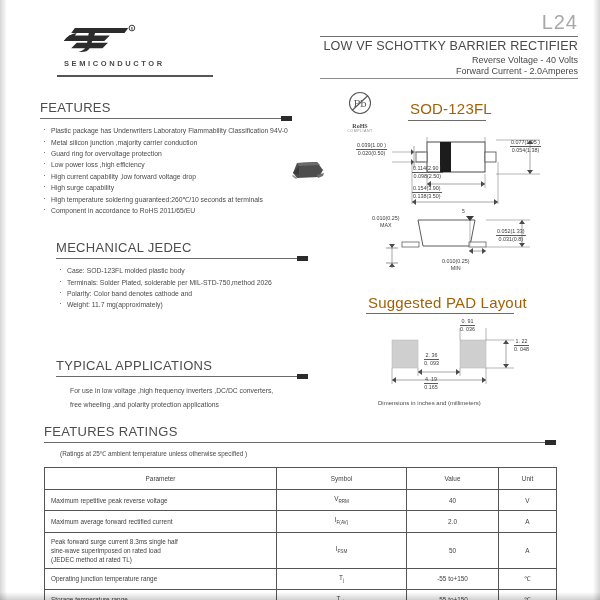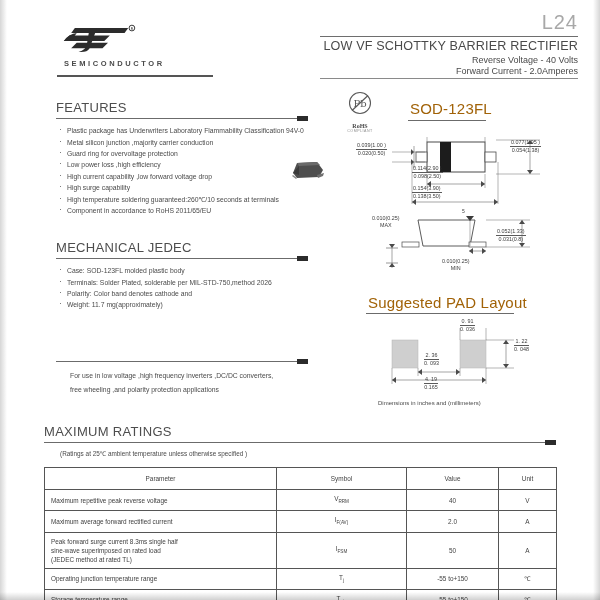--- a/index.html
+++ b/index.html
@@ -111,21 +111,21 @@
   </div>
   <div class="logo-rule"></div>
 
   <div class="partno">L24</div>
   <div class="hdr-rule"></div>
   <div class="title-main">LOW VF SCHOTTKY BARRIER RECTIFIER</div>
   <div class="title-sub1">Reverse Voltage - 40 Volts</div>
   <div class="title-sub2">Forward Current - 2.0Amperes</div>
   <div class="hdr-rule2"></div>
 
-  <div class="sec" style="left:56px;top:100px;width:252px;">
+  <div class="sec" style="left:40px;top:100px;width:252px;">
     <div class="sec-title">FEATURES</div>
     <div class="sec-rule">
         <span class="cap"></span>
       </div>
     <ul class="bul">
       <li>Plastic package has Underwriters Laboratory Flammability Classification 94V-0</li>
       <li>Metal silicon junction ,majority carrier conduction</li>
       <li>Guard ring for overvoltage protection</li>
       <li>Low power loss ,high efficiency</li>
       <li>High current capability ,low forward voltage drop</li>
@@ -150,20 +150,21 @@
       </div>
     <ul class="bul">
       <li>Case: SOD-123FL molded plastic body</li>
       <li>Terminals: Solder Plated, solderable per MIL-STD-750,method 2026</li>
       <li>Polarity: Color band denotes cathode and</li>
       <li>Weight: 11.7 mg(approximately)</li>
     </ul>
   </div>
 
   <div class="sec" style="left:56px;top:358px;width:252px;">
+    <div class="sec-title">TYPICAL  APPLICATIONS</div>
     <div class="sec-rule">
         <span class="cap"></span>
       </div>
     <div class="para">For use in low voltage ,high frequency inverters  ,DC/DC  converters,</div>
     <div class="para" style="margin-top:2px;">free wheeling ,and polarity protection applications</div>
   </div>
 
   <div class="rohs">
     <svg width="28" height="28" viewBox="0 0 28 28">
       <circle cx="14" cy="13" r="10.5" fill="none" stroke="#5a5a5a" stroke-width="1.1"></circle>
@@ -313,21 +314,21 @@
     <div style="border-bottom:.8px solid #5a5a5a;padding:0 1px;">2. 36</div>
     <div>0. 093</div>
   </div>
   <div class="dimp" style="left:424px;top:376px;">
     <div style="border-bottom:.8px solid #5a5a5a;padding:0 1px;">4. 19</div>
     <div>0.165</div>
   </div>
   <div class="note" style="left:378px;top:400px;">Dimensions in inches and (millimeters)</div>
 
   <div class="sec" style="left:44px;top:424px;width:512px;">
-    <div class="sec-title">MAXIMUM RATINGS</div>
+    <div class="sec-title">FEATURES RATINGS</div>
     <div class="sec-rule">
         <span class="cap"></span>
       </div>
   </div>
   <div class="rat-note">(Ratings at 25℃ ambient temperature unless otherwise specified )</div>
 
   <table class="rat">
     <colgroup>
         <col style="width:232px">
         <col style="width:130px">

